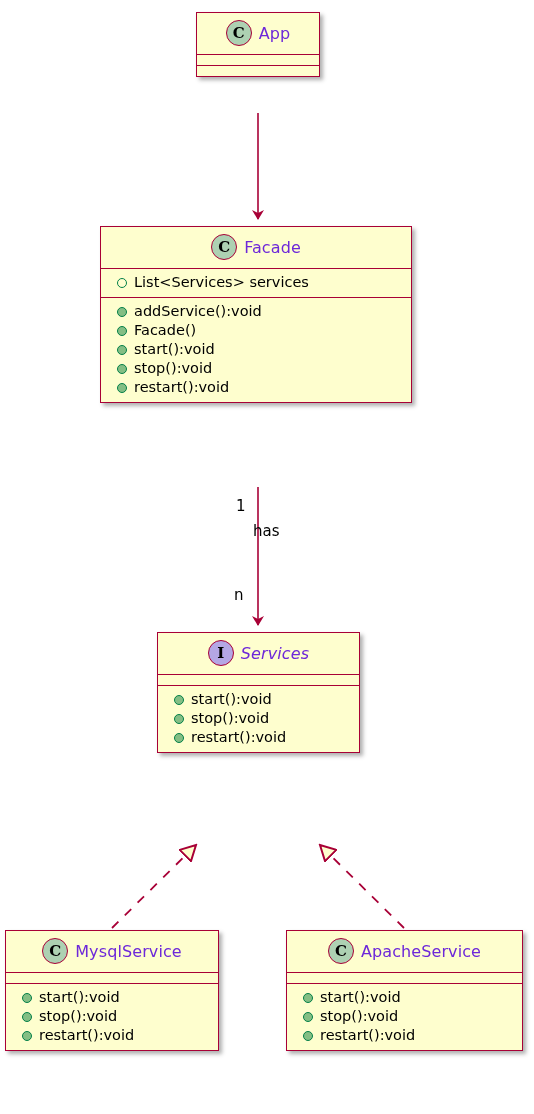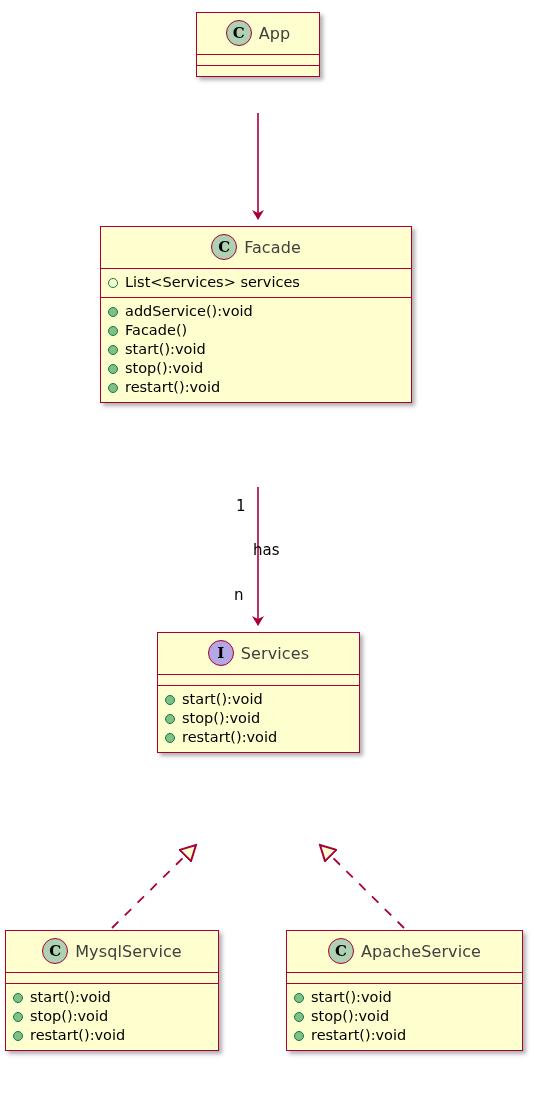--- a/index.html
+++ b/index.html
@@ -27,21 +27,21 @@
     position: absolute;
     background: #FEFECE;
     border: 1.5px solid #A80036;
     box-sizing: border-box;
     box-shadow: 3px 3px 4px rgba(80,80,80,0.45);
     z-index: 5;
   }
 
   .compartment {
     box-sizing: border-box;
-    padding: 4px 8px 5px 7px;
+    padding: 4px 8px 5px 16px;
   }
   .compartment + .compartment {
     border-top: 1.5px solid #A80036;
   }
   .compartment.empty {
     height: 11px;
     padding: 0;
   }
 
   .title-row {
@@ -69,25 +69,25 @@
     font-family: "DejaVu Serif", serif;
   }
   .stereo.cls { background: #ADD1B2; }
   .stereo.iface {
     background: #B4A7E5;
     font-family: "DejaVu Serif", serif;
   }
 
   .type-name {
     font-size: 16px;
-    color: #404040;
+    color: #6d28d9;
     white-space: nowrap;
     letter-spacing: 0.1px;
   }
-  .type-name.italic { }
+  .type-name.italic { font-style: italic; }
 
   
   .member {
     display: flex;
     align-items: center;
     gap: 7px;
     font-size: 14.5px;
     color: #000000;
     line-height: 19px;
     white-space: nowrap;
@@ -146,21 +146,21 @@
     <line x1="258" y1="113" x2="258" y2="219" stroke="#A80036" stroke-width="1.6" marker-end="url(#openArrow)"></line>
 
     <line x1="258" y1="487" x2="258" y2="625" stroke="#A80036" stroke-width="1.6" marker-end="url(#openArrow)"></line>
 
     <line x1="112" y1="928" x2="196" y2="845" stroke="#A80036" stroke-width="1.8" stroke-dasharray="9,9" marker-end="url(#hollowTri)"></line>
 
     <line x1="404" y1="928" x2="320" y2="845" stroke="#A80036" stroke-width="1.8" stroke-dasharray="9,9" marker-end="url(#hollowTri)"></line>
   </svg>
 
   <span class="edge-label" style="left:236px; top:497px;">1</span>
-  <span class="edge-label" style="left:253px; top:541px;">has</span>
+  <span class="edge-label" style="left:253px; top:522px;">has</span>
   <span class="edge-label" style="left:234px; top:586px;">n</span>
 
   <div class="uml-box" style="left:196px; top:12px; width:124px;">
     <div class="compartment title-row">
       <span class="stereo cls">C</span>
       <span class="type-name">App</span>
     </div>
     <div class="compartment empty"></div>
     <div class="compartment empty"></div>
   </div>

